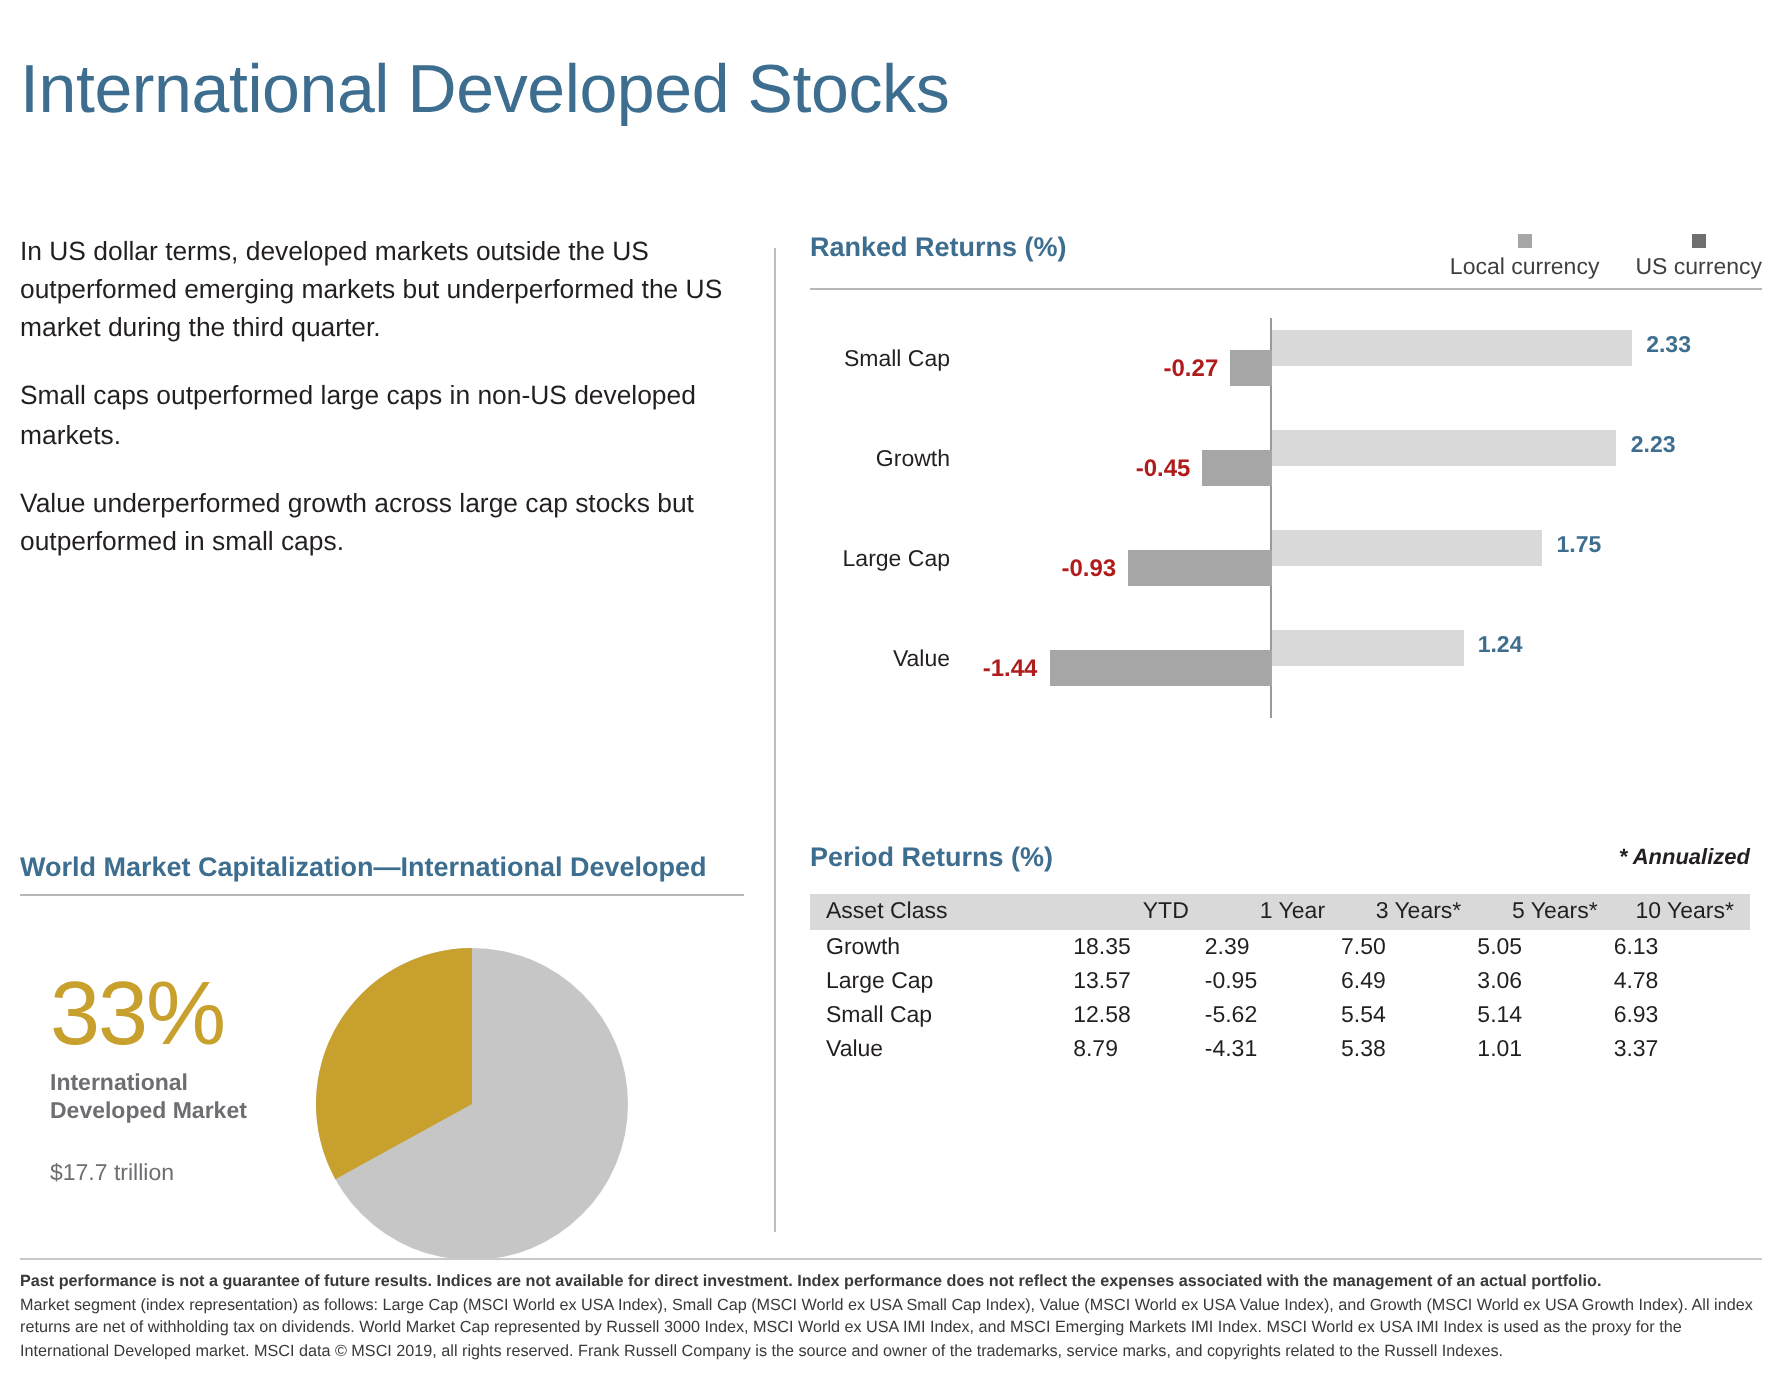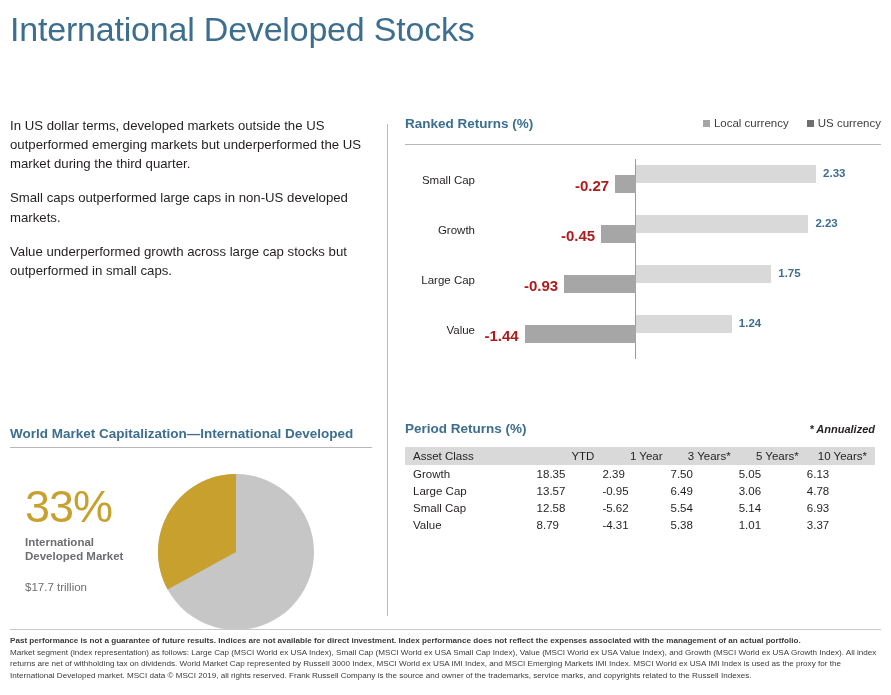--- a/index.html
+++ b/index.html
@@ -5,21 +5,21 @@
   * { margin:0; padding:0; box-sizing:border-box; }
   html,body { width:891px; height:695px; }
   body {
     font-family:"Liberation Sans", sans-serif;
     background:#ffffff;
     color:#231f20;
     position:relative;
     overflow:hidden;
   }
   
-  #header { padding:10px 0 0 10px; }
+  #header { padding:26px 0 0 10px; }
   #page-title {
     font-size:34px;
     font-weight:400;
     color:#3d6e8f;
     letter-spacing:-0.2px;
     line-height:1.12;
   }
   #page-subtitle {
     font-size:17px;
     font-weight:400;
@@ -89,21 +89,21 @@
     width:160px; height:160px;
   }
   
   #right-col { position:absolute; left:405px; top:0; width:476px; }
   
   #ranked-header { position:relative; height:22px; }
   #legend {
     position:absolute; right:0; top:1px;
     display:flex; gap:18px; align-items:center;
   }
-  .legend-item { display:flex; align-items:center; gap:4px; }
+  .legend-item { display:flex; align-items:center; gap:4px;flex-direction:column; }
   .legend-swatch { width:7px; height:7px; display:block; }
   .legend-label { font-size:11.5px; color:#404040; }
   
   #bar-chart {
     position:relative;
     height:205px;
     margin-top:12px;
   }
   #zero-line {
     position:absolute;
@@ -135,21 +135,21 @@
   .bar-val-pos {
     position:absolute;
     top:7px;
     font-size:11.5px;
     font-weight:bold;
     color:#3d6e8f;
   }
   .bar-val-neg {
     position:absolute;
     top:17px;
-    font-size:15px;
+    font-size:12px;
     font-weight:bold;
     color:#b01b1b;
     text-align:right;
   }
   
   #period-section { position:absolute; left:405px; top:305px; width:470px; }
   #period-header { position:relative; height:20px; }
   #annualized-note {
     position:absolute; right:0; top:2px;
     font-size:11px;

